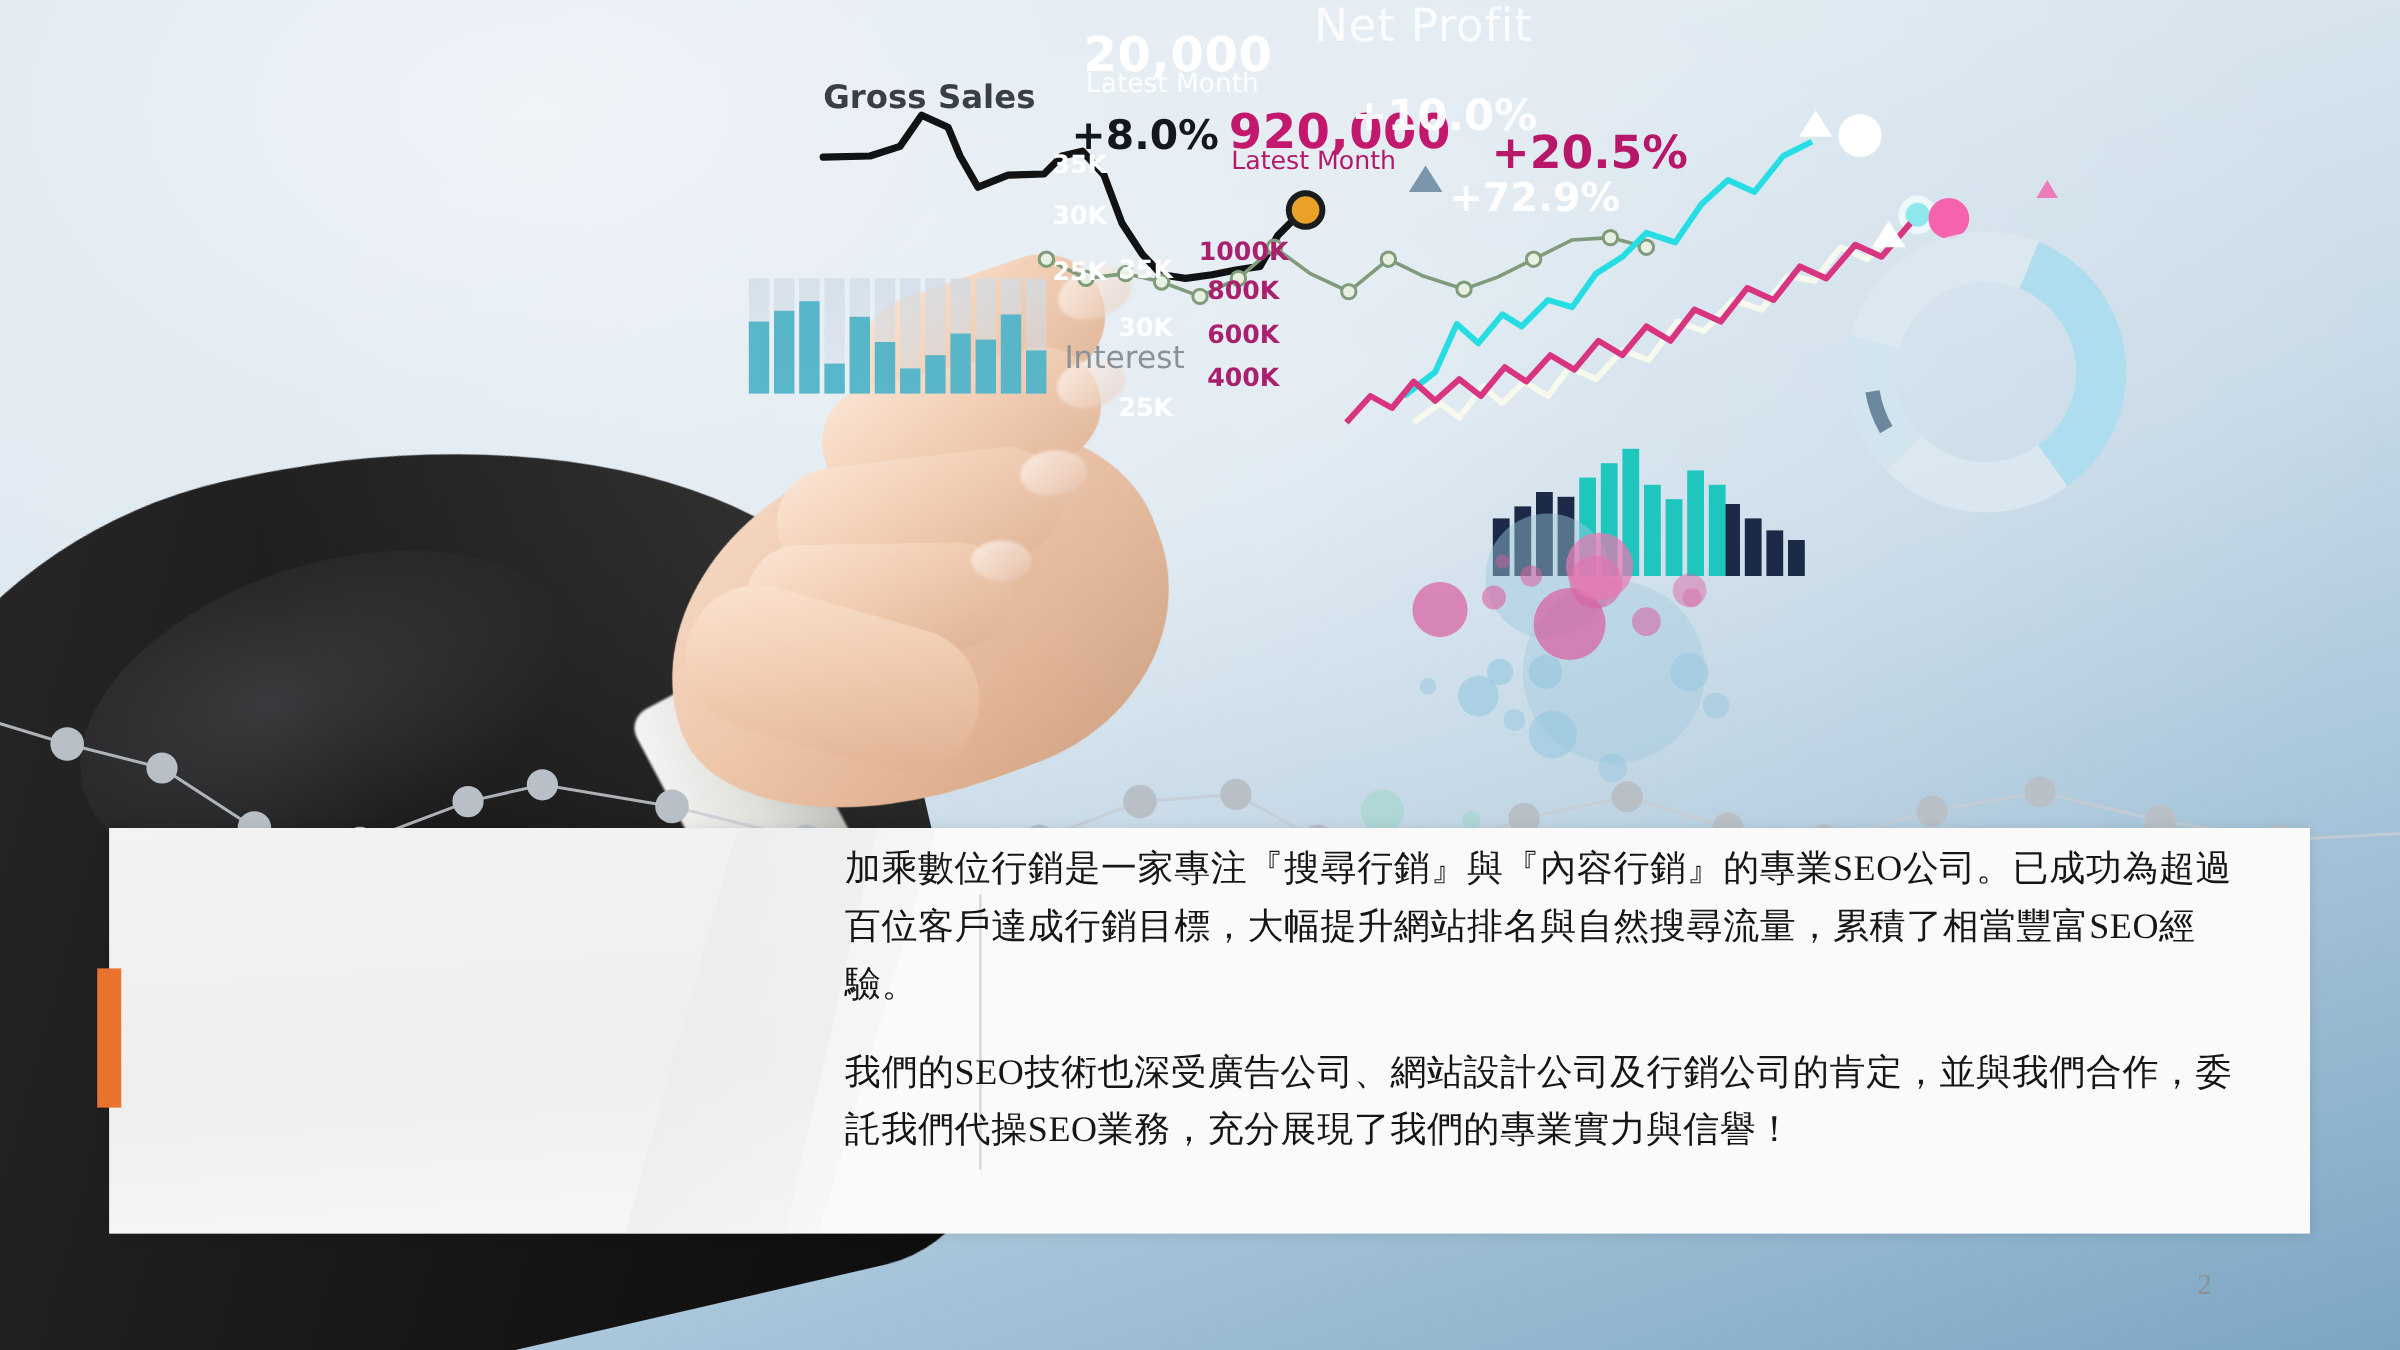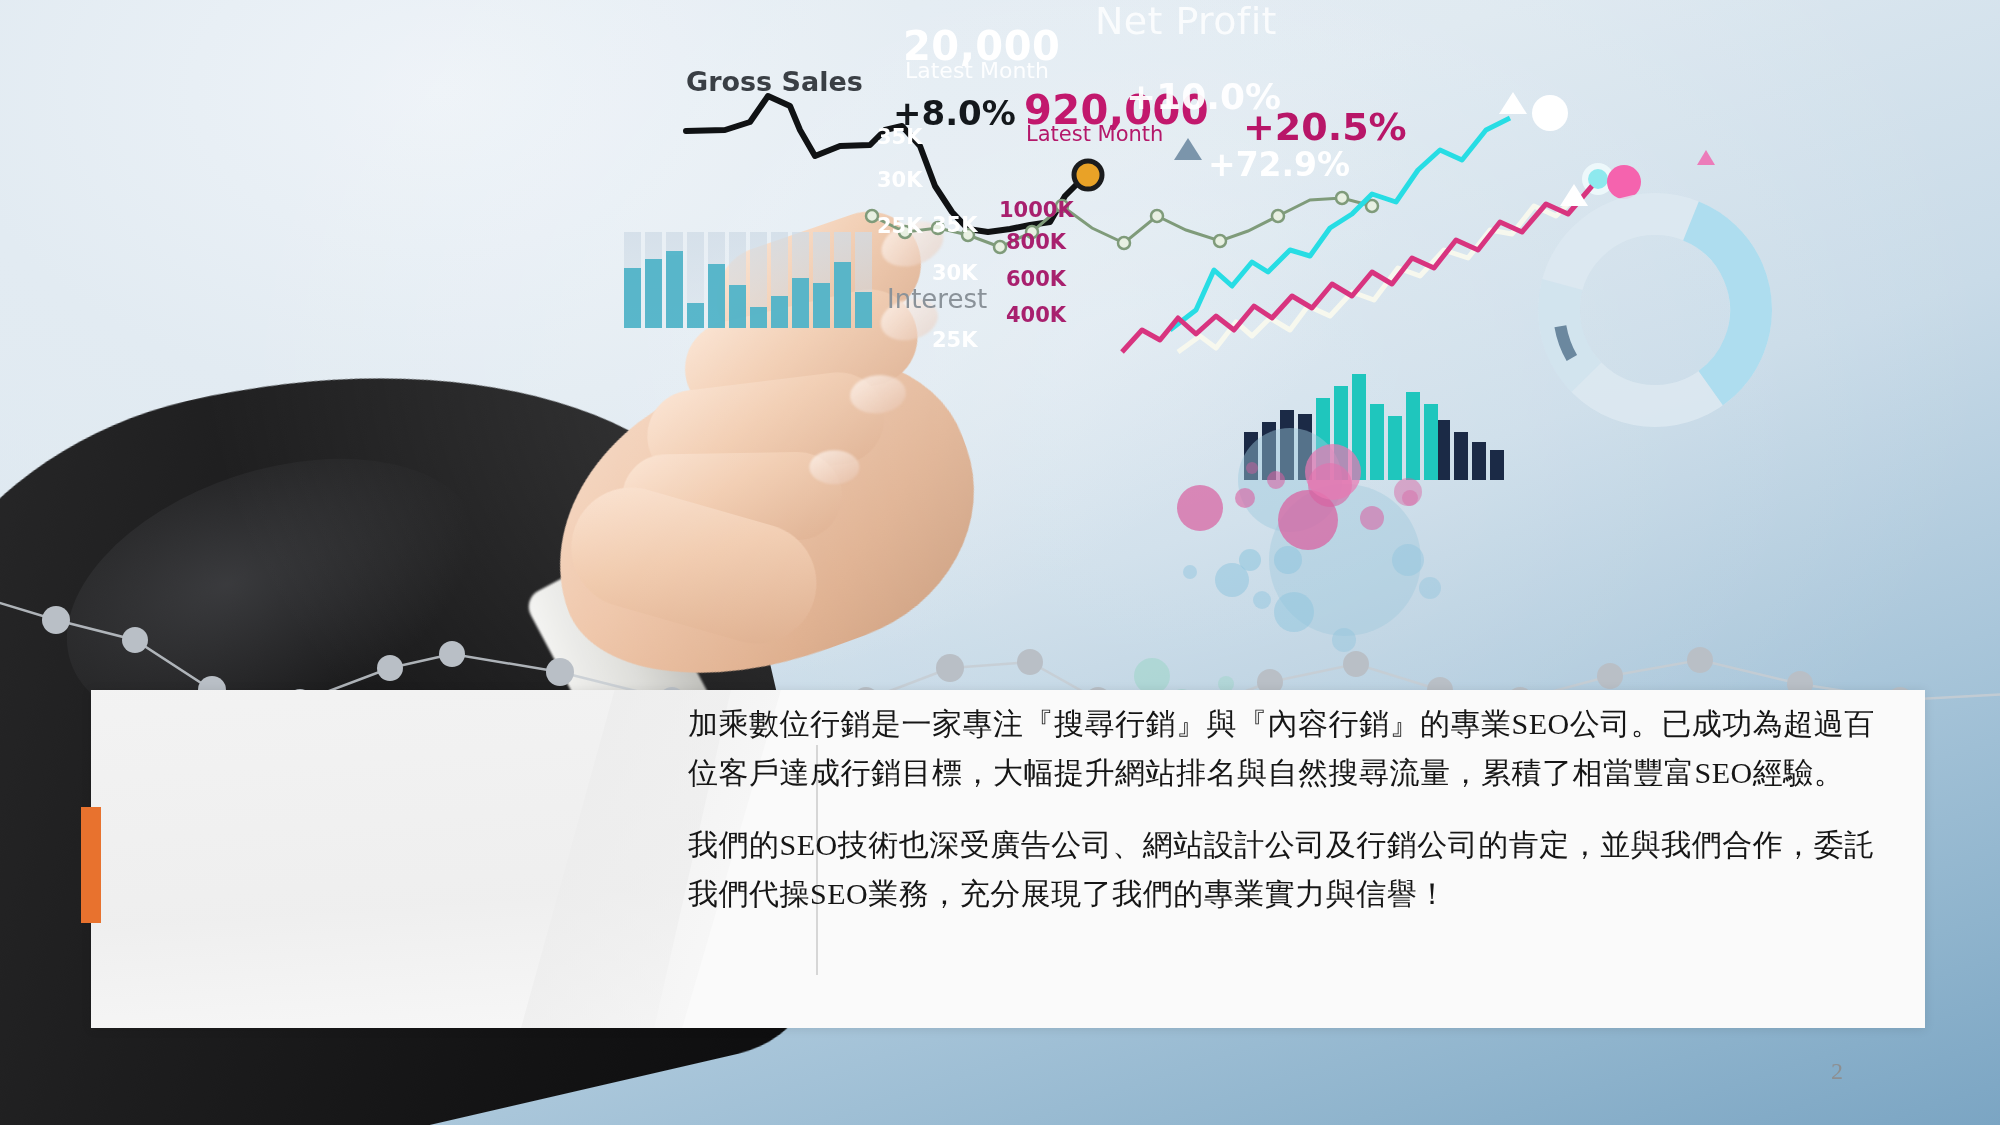--- a/index.html
+++ b/index.html
@@ -198,21 +198,21 @@
     height: 230px;
     background: #d6d6d6;
   }
   .body-col {
     position: absolute;
     left: 597px;
     top: 10px;
     width: 1190px;
   }
   .body-p {
-    margin: 0 0 24px 0;
+    margin: 0 0 24px 16px;
     font-size: 30px;
     line-height: 1.62;
     color: #161616;
     letter-spacing: .5px;
     font-family: "Liberation Serif", "DejaVu Serif", serif;
   }
   .body-p:last-child { margin-bottom: 0; }
 
   .page-num {
     position: absolute;

